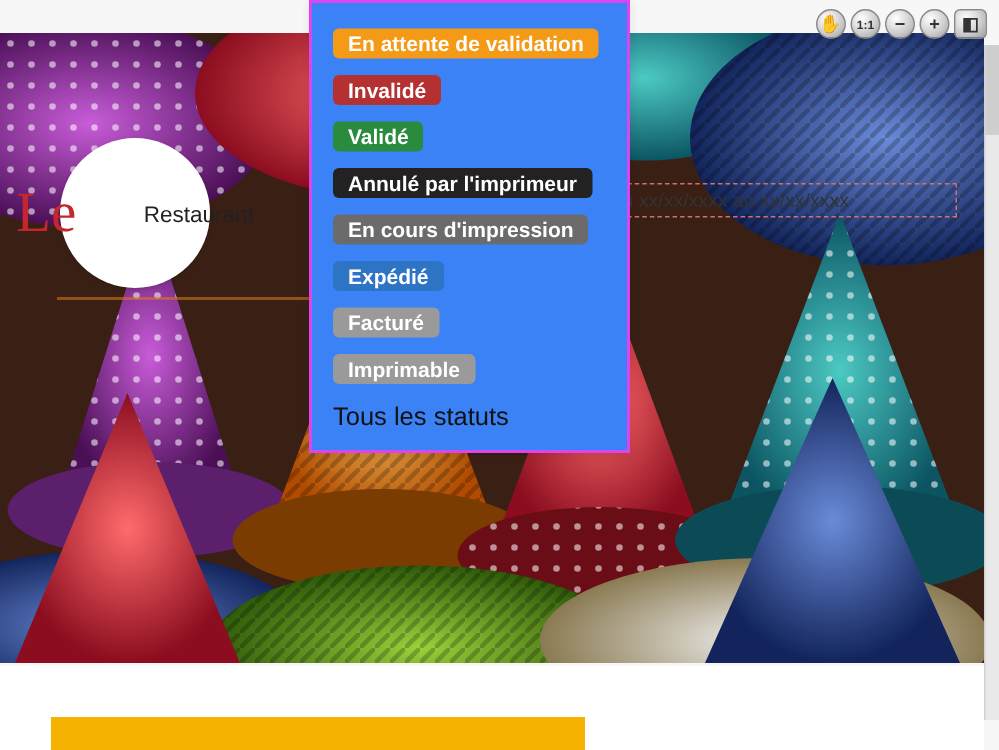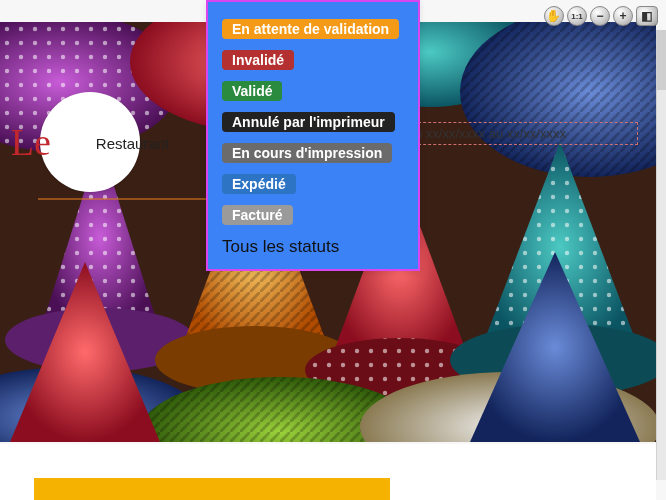--- a/index.html
+++ b/index.html
@@ -123,20 +123,21 @@
   </div>
 
   <div class="dropdown">
     <div class="row"><span class="pill" style="background:#f59a16">En attente de validation</span></div>
     <div class="row"><span class="pill" style="background:#b53030">Invalidé</span></div>
     <div class="row"><span class="pill" style="background:#2a8a3e">Validé</span></div>
     <div class="row"><span class="pill" style="background:#222222">Annulé par l'imprimeur</span></div>
     <div class="row"><span class="pill" style="background:#6b6b6b">En cours d'impression</span></div>
     <div class="row"><span class="pill" style="background:#2d74c4">Expédié</span></div>
     <div class="row"><span class="pill" style="background:#9a9a9a">Facturé</span></div>
+    <div class="row"><span class="pill" style="background:#9a9a9a">Imprimable</span></div>
     <div class="all-status">Tous les statuts</div>
   </div>
 
   <div class="toolbar">
     <div class="tb-btn">
         <span>✋</span>
       </div>
     <div class="tb-btn">
         <span style="font-size:8px">1:1</span>
       </div>

